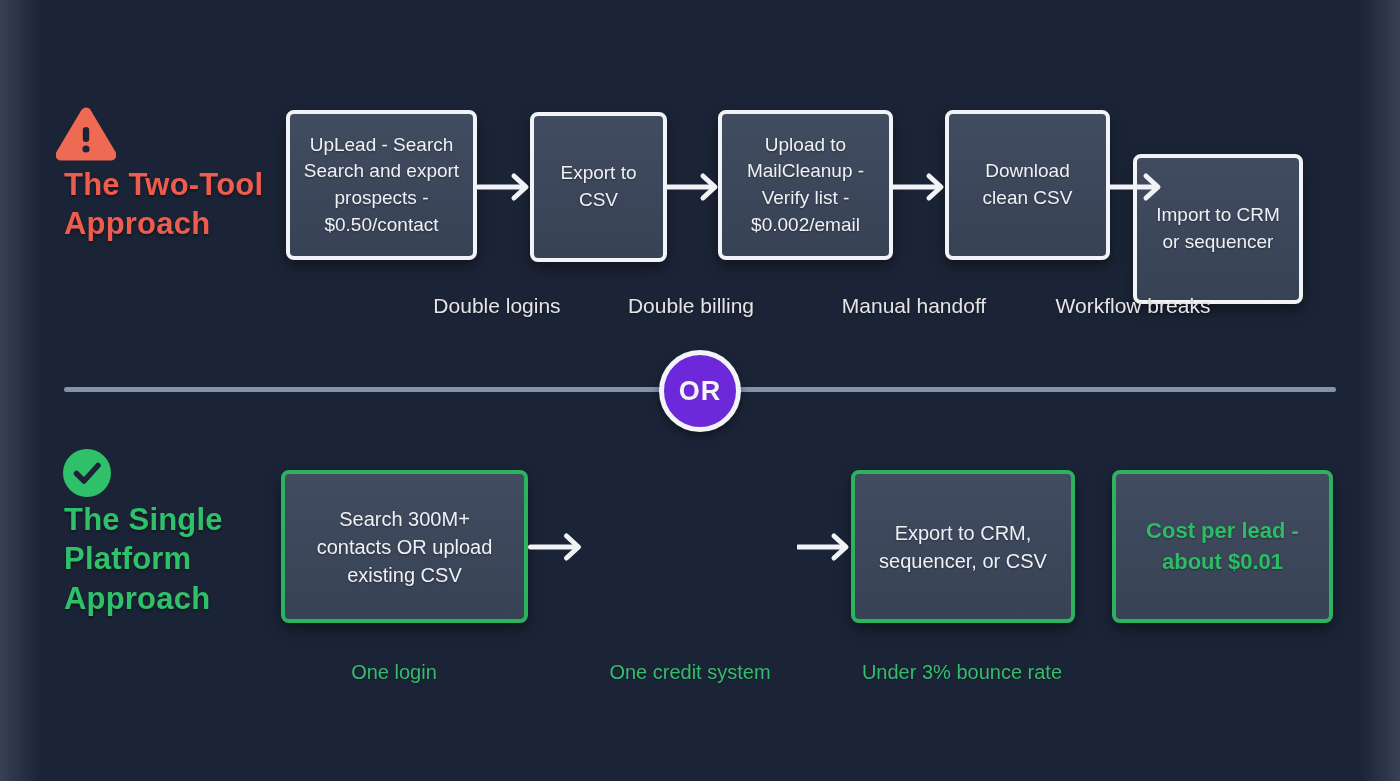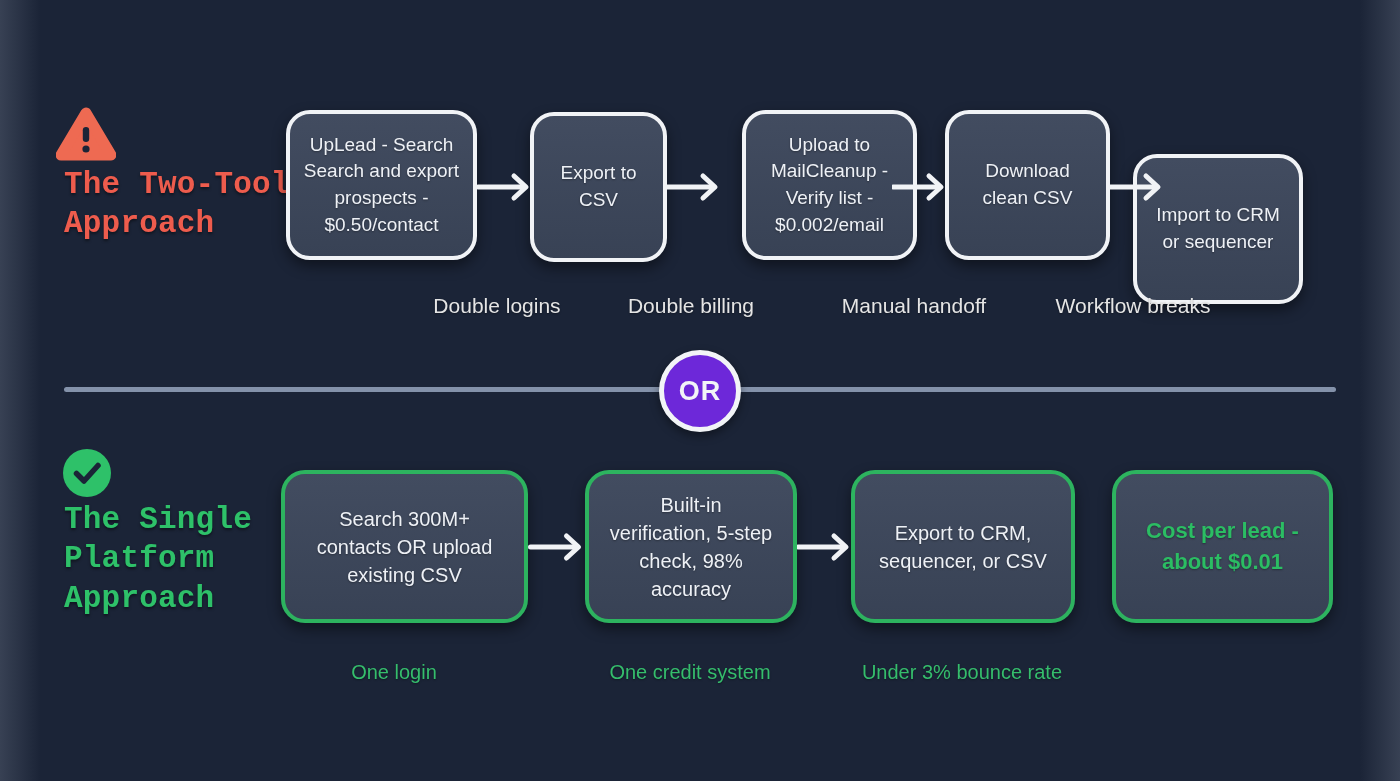--- a/index.html
+++ b/index.html
@@ -10,33 +10,33 @@
     position:relative;overflow:hidden;
   }
   .canvas{position:absolute;inset:0;}
   
   .canvas::before{
     content:"";position:absolute;inset:0;pointer-events:none;
     background:linear-gradient(90deg,
       rgba(158,168,186,0.22) 0px, rgba(158,168,186,0) 40px,
       rgba(158,168,186,0) 1360px, rgba(158,168,186,0.22) 1400px);
   }
-  .abs{position:absolute;font-family:Liberation Mono, monospace;}
+  .abs{position:absolute;}
   .section-title{
     white-space:pre-line;
     font-size:31px;font-weight:700;line-height:1.27;
     text-shadow:0 2px 3px rgba(0,0,0,0.45);
     letter-spacing:0.2px;
   }
   .title-red{color:#ee5c4d;}
   .title-green{color:#2ec169;}
   .box{
     position:absolute;box-sizing:border-box;
     display:flex;align-items:center;justify-content:center;
-    text-align:center;border-radius:24px;
+    text-align:center;border-radius:8px;
     background:linear-gradient(180deg,#424c60 0%,#384255 100%);
     box-shadow:0 6px 14px rgba(0,0,0,0.45);
     padding:10px 12px;
   }
   .box-top{border:4px solid #f1f3f6;}
   .box-bottom{border:4px solid #2db35f;}
   .box-label{
     white-space:pre-line;color:#eef1f6;
     font-size:19px;line-height:1.4;font-weight:500;
     text-shadow:0 1px 2px rgba(0,0,0,0.35);
@@ -88,21 +88,21 @@
   <div class="box box-top" style="left:286px;top:110px;width:191px;height:150px;">
     <span class="box-label">UpLead - Search
 Search and export
 prospects -
 $0.50/contact</span>
   </div>
   <div class="box box-top" style="left:530px;top:112px;width:137px;height:150px;">
     <span class="box-label">Export to
 CSV</span>
   </div>
-  <div class="box box-top" style="left:718px;top:110px;width:175px;height:150px;margin-left:24px;">
+  <div class="box box-top" style="left:718px;top:110px;width:175px;height:150px;">
     <span class="box-label">Upload to
 MailCleanup -
 Verify list -
 $0.002/email</span>
   </div>
   <div class="box box-top" style="left:945px;top:110px;width:165px;height:150px;">
     <span class="box-label">Download
 clean CSV</span>
   </div>
   <div class="box box-top" style="left:1133px;top:110px;width:170px;height:150px;margin-top:44px;">
@@ -154,26 +154,20 @@
 
   <div class="abs section-title title-green" style="left:64px;top:500px;width:240px;">The Single
 Platform
 Approach</div>
 
   <div class="box box-bottom" style="left:281px;top:470px;width:247px;height:153px;">
     <span class="box-label">Search 300M+
 contacts OR upload
 existing CSV</span>
   </div>
-  <div class="box box-bottom" style="left:585px;top:470px;width:212px;height:153px;">
-    <span class="box-label">Built-in
-verification, 5-step
-check, 98%
-accuracy</span>
-  </div>
   <div class="box box-bottom" style="left:851px;top:470px;width:224px;height:153px;">
     <span class="box-label">Export to CRM,
 sequencer, or CSV</span>
   </div>
   <div class="box box-bottom" style="left:1112px;top:470px;width:221px;height:153px;">
     <span class="box-label box-label-green">Cost per lead -
 about $0.01</span>
   </div>
 
   <div class="arrow" style="left:528px;top:530px;width:57px;">

